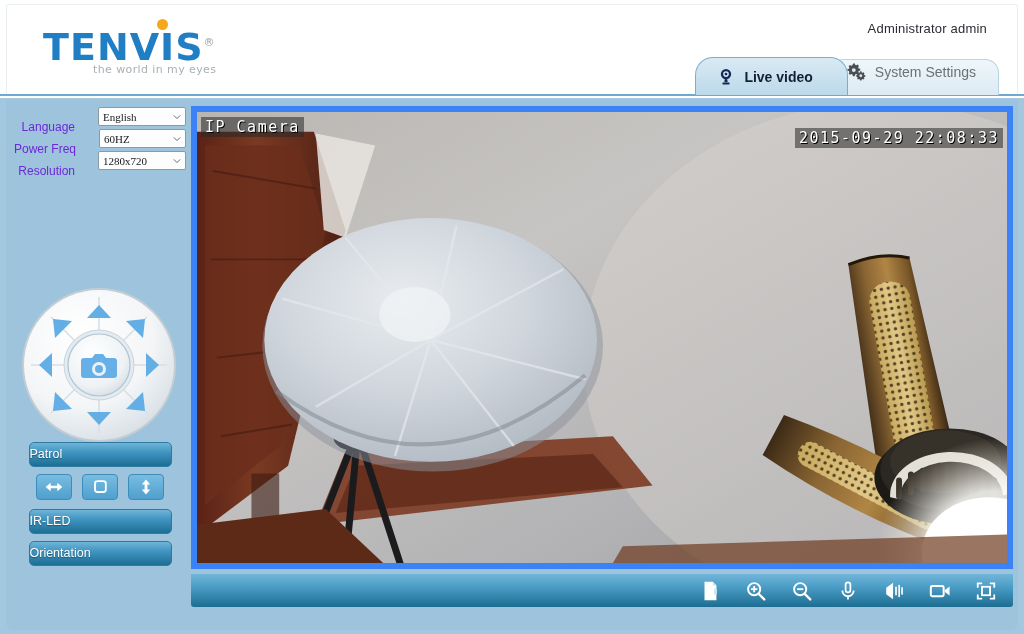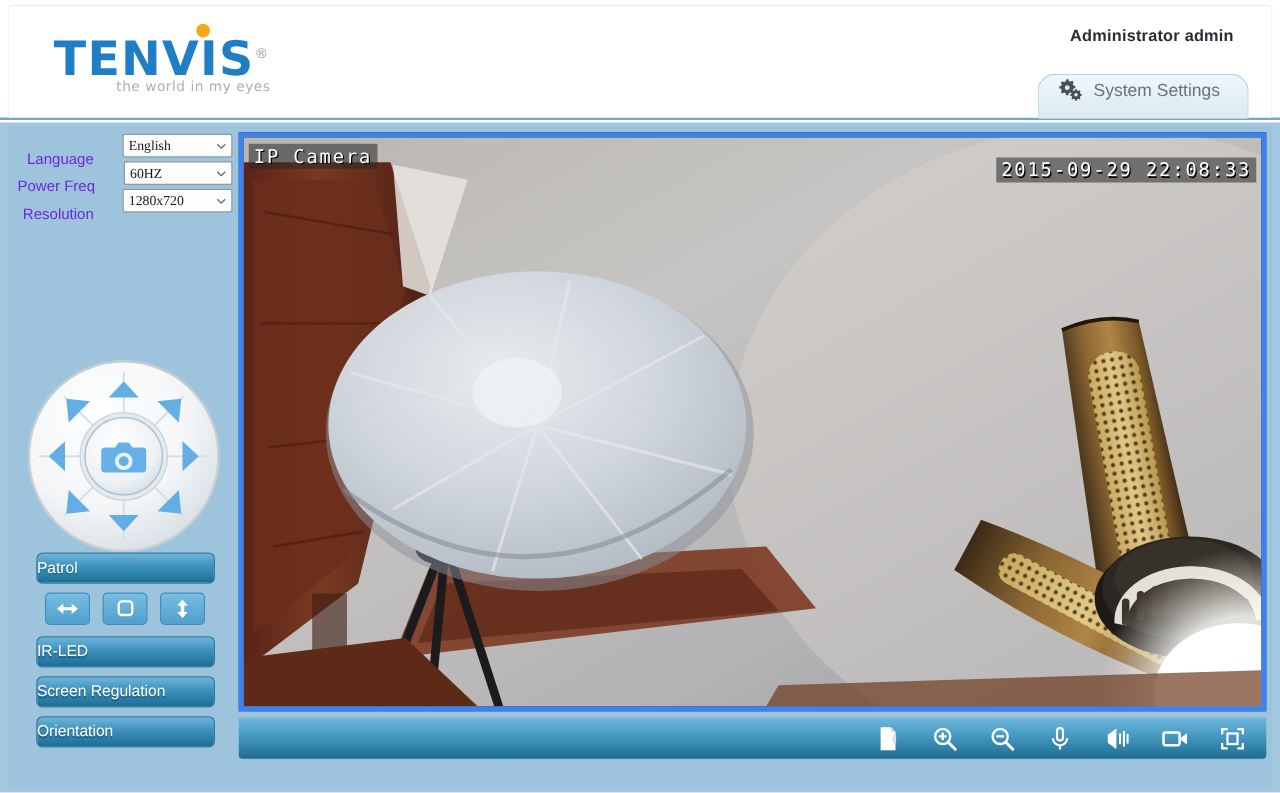--- a/index.html
+++ b/index.html
@@ -62,21 +62,21 @@
     left: 50px; top: 40px;
     font-family: "DejaVu Sans", sans-serif;
     font-size: 11px;
     color: #a8b0b6;
     letter-spacing: .4px;
   }
   .admin-label {
     position: absolute;
     right: 30px; top: 16px;
     font-size: 13px;
-    font-weight: bold;
+    font-weight: normal;
     color: #2b2b35;
     letter-spacing: .2px;
   }
 
   
   .tabs {
     position: absolute;
     right: 18px; bottom: -1px;
     height: 40px;
     display: flex;
@@ -204,21 +204,21 @@
     cursor: pointer;
   }
   .icon-btn svg { width: 20px; height: 18px; }
 
   
   .video-area {
     position: absolute;
     left: 185px; top: 6px;
     width: 822px; height: 463px;
     background: #000;
-    border: 4px solid #3b82f6;
+    border: 6px solid #3b82f6;
   }
   .video-pic {
     position: absolute; inset: 0;
     overflow: hidden;
     background: #ada9a6;
   }
   .osd {
     position: absolute;
     font-family: "DejaVu Sans Mono", monospace;
     font-size: 15px;
@@ -279,20 +279,34 @@
                 <path d="M9.2 1.5l.5 1.9c.5.12.95.31 1.36.57l1.74-.9 1.5 1.5-.9 1.74c.26.41.45.86.57 1.36l1.9.5v2.12l-1.9.5c-.12.5-.31.95-.57 1.36l.9 1.74-1.5 1.5-1.74-.9c-.41.26-.86.45-1.36.57l-.5 1.9H7.08l-.5-1.9c-.5-.12-.95-.31-1.36-.57l-1.74.9-1.5-1.5.9-1.74a4.6 4.6 0 0 1-.57-1.36l-1.9-.5V8.66l1.9-.5c.12-.5.31-.95.57-1.36l-.9-1.74 1.5-1.5 1.74.9c.41-.26.86-.45 1.36-.57l.5-1.9z"></path>
                 <circle cx="8.14" cy="9.72" r="2.35" fill="#dfe7ee"></circle>
                 <path d="M17.3 11.2l.36 1.36c.36.09.68.22.97.41l1.24-.64 1.07 1.07-.64 1.24c.19.29.32.61.41.97l1.36.36v1.52l-1.36.36c-.09.36-.22.68-.41.97l.64 1.24-1.07 1.07-1.24-.64c-.29.19-.61.32-.97.41l-.36 1.36h-1.52l-.36-1.36a3.3 3.3 0 0 1-.97-.41l-1.24.64-1.07-1.07.64-1.24a3.3 3.3 0 0 1-.41-.97l-1.36-.36v-1.52l1.36-.36c.09-.36.22-.68.41-.97l-.64-1.24 1.07-1.07 1.24.64c.29-.19.61-.32.97-.41l.36-1.36z"></path>
                 <circle cx="16.54" cy="16.48" r="1.68" fill="#dfe7ee"></circle>
               </g>
             </svg>
           </span>
           <span>System Settings</span>
         </div>
 
+        <div class="tab active" style="order:1;">
+          <span class="tab-icon">
+            <svg viewBox="0 0 24 24">
+              <g fill="#132b57">
+                <circle cx="12" cy="8.5" r="6.2"></circle>
+                <circle cx="12" cy="8.5" r="3.4" fill="#d9eaf4"></circle>
+                <circle cx="12" cy="8.5" r="1.7" fill="#132b57"></circle>
+                <path d="M12 14.5c-1 0-1.8.6-1.8 1.6v2.2h3.6v-2.2c0-1-.8-1.6-1.8-1.6z"></path>
+                <rect x="7.6" y="18.6" width="8.8" height="2.4" rx="1.1"></rect>
+              </g>
+            </svg>
+          </span>
+          <span>Live video</span>
+        </div>
 
       </div>
     </div>
   </div>
 
   <div class="body">
     <div class="body-pad">
 
       <div class="sidebar">
 
@@ -398,21 +412,20 @@
                 <g fill="#ffffff">
                   <polygon points="12,1 7,7 17,7"></polygon>
                   <polygon points="12,19 7,13 17,13"></polygon>
                   <rect x="10.3" y="5" width="3.4" height="10"></rect>
                 </g>
               </svg>
             </div>
           </div>
 
           <div class="btn">IR-LED</div>
-          <div class="btn">Screen Regulation</div>
           <div class="btn">Orientation</div>
         </div>
       </div>
 
       <div class="video-area">
         <div class="video-pic">
           <svg viewBox="0 0 818 459" preserveAspectRatio="none" width="100%" height="100%">
             <defs>
               <linearGradient id="ceil" x1="0" y1="0" x2="1" y2="1">
                 <stop offset="0%" stop-color="#b9b6b2"></stop>

